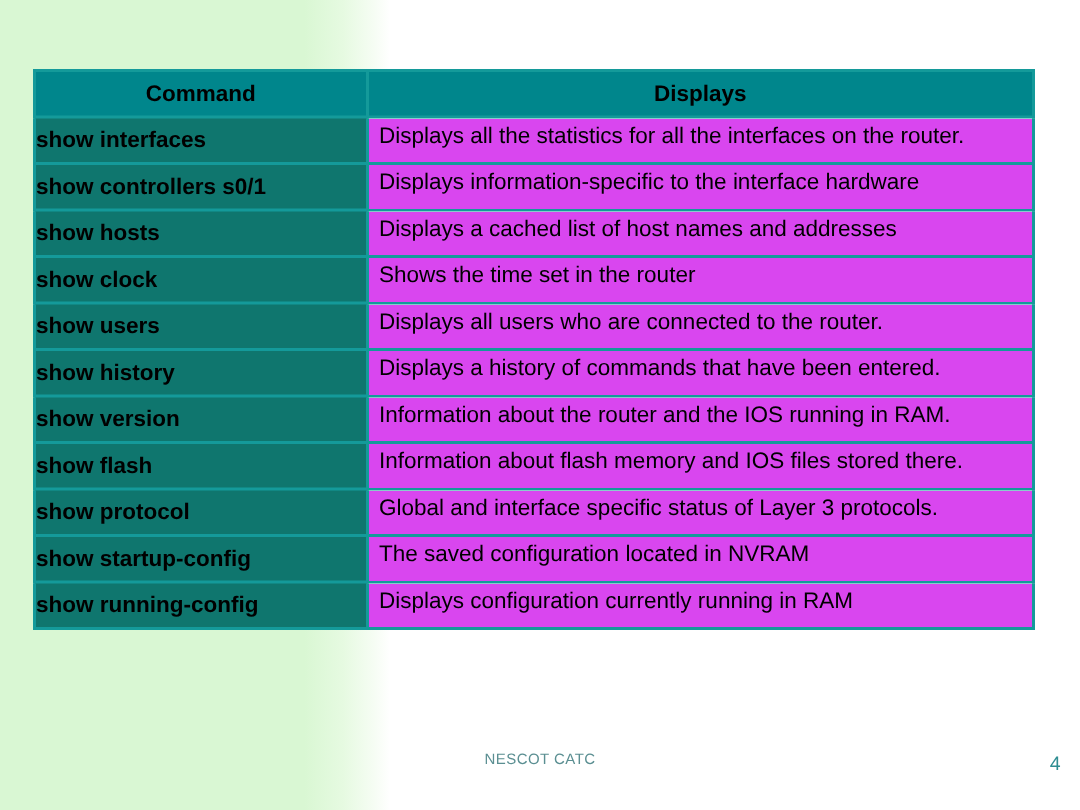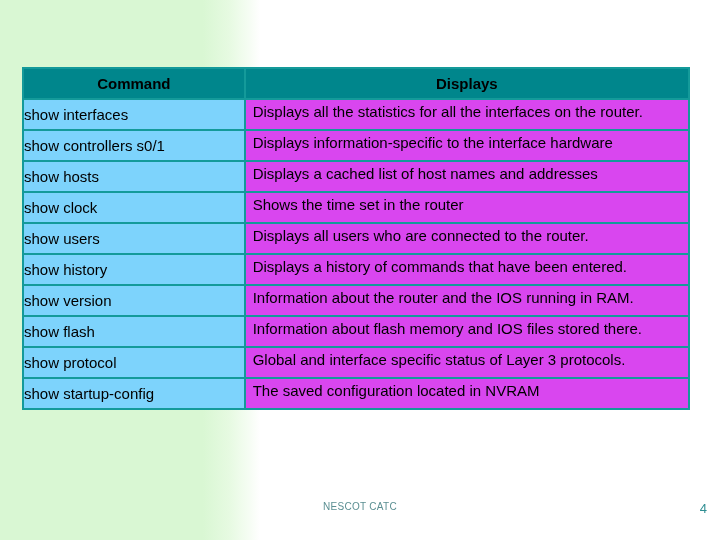--- a/index.html
+++ b/index.html
@@ -49,21 +49,21 @@
     font-weight: bold;
     color: #3d6c9e;
     letter-spacing: 0px;
     white-space: nowrap;
   }
 
   
   #commands-table {
     position: absolute;
     left: 22px;
-    top: 67px;
+    top: 46px;
     width: 668px;
     border-collapse: collapse;
     table-layout: fixed;
   }
   #commands-table td, #commands-table th {
     border: 2px solid #149a9a;
     padding: 0;
     vertical-align: middle;
   }
   .col-cmd { width: 221px; }
@@ -75,24 +75,24 @@
     font-size: 15px;
     font-weight: bold;
     text-align: center;
     height: 29px;
     line-height: 29px;
   }
 
   tbody tr { height: 31px; }
 
   td.cmd {
-    background: #7dd3fc;
+    background: #0f766e;
     color: #000000;
     font-size: 15px;
-    font-weight: normal;
+    font-weight: bold;
     padding-left: 7px;
     white-space: nowrap;
     overflow: visible;
   }
 
   td.desc {
     background: #d946ef;
     position: relative;
     overflow: visible;
   }
@@ -202,20 +202,26 @@
           <td class="desc">
             <span class="desc-text">Global and interface specific status of Layer 3 protocols.</span>
           </td>
         </tr>
         <tr>
           <td class="cmd">show startup-config</td>
           <td class="desc">
             <span class="desc-text">The saved configuration located in NVRAM</span>
           </td>
         </tr>
+        <tr>
+          <td class="cmd">show running-config</td>
+          <td class="desc">
+            <span class="desc-text">Displays configuration currently running in RAM</span>
+          </td>
+        </tr>
       </tbody>
   </table>
 
   <div id="footer-credit">NESCOT CATC</div>
 
   <div id="page-number">4</div>
 
 </div>
 
 </body></html>

